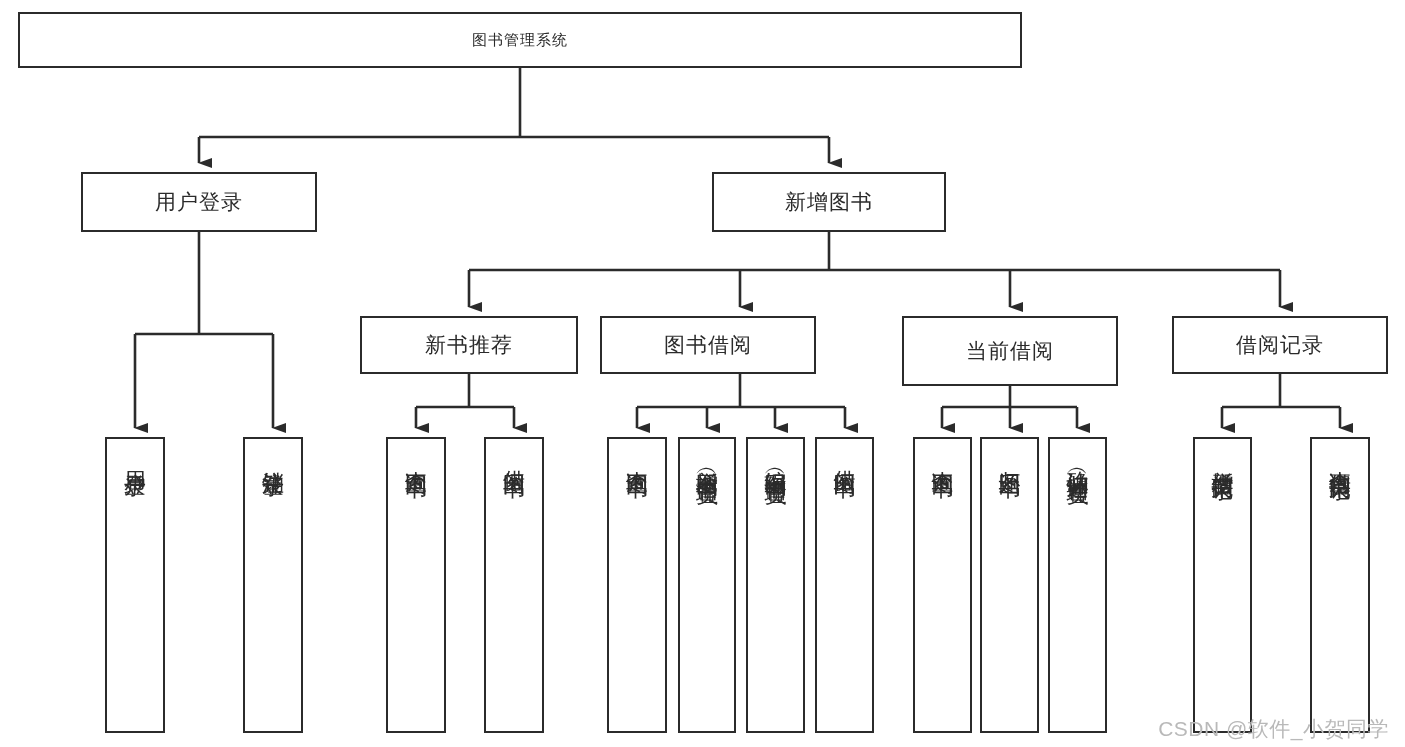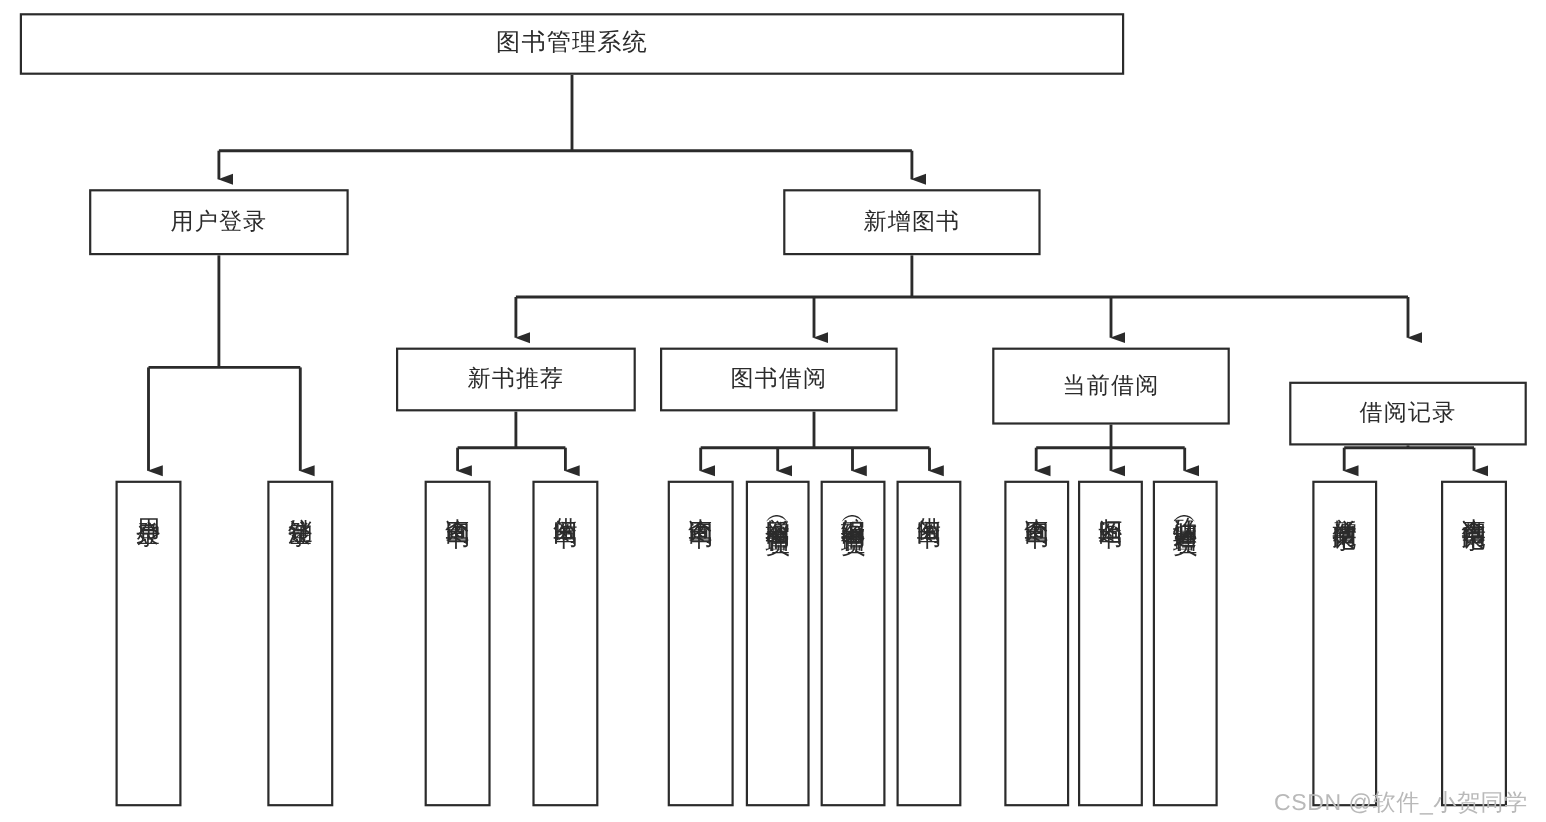--- a/index.html
+++ b/index.html
@@ -41,23 +41,22 @@
     text-align: center;
     line-height: 1.05;
     color: #2b2b2b;
   }
   .node.horizontal .node-label {
     font-size: 21px;
     letter-spacing: 1px;
     white-space: nowrap;
   }
   .node.root .node-label {
-    font-size: 22px;
+    font-size: 15px;
     letter-spacing: 1px;
-    font-family: Liberation Mono, monospace;
   }
   .node.leaf {
     align-items: flex-start;
     padding-top: 14px;
   }
   .node.leaf .node-label {
     writing-mode: vertical-rl;
     text-orientation: upright;
     font-size: 22px;
     line-height: 1.18;
@@ -148,21 +147,21 @@
 
   <div class="node horizontal" style="left: 360px; top: 316px; width: 218px; height: 58px;">
     <span class="node-label">新书推荐</span>
   </div>
   <div class="node horizontal" style="left: 600px; top: 316px; width: 216px; height: 58px;">
     <span class="node-label">图书借阅</span>
   </div>
   <div class="node horizontal" style="left: 902px; top: 316px; width: 216px; height: 70px;">
     <span class="node-label">当前借阅</span>
   </div>
-  <div class="node horizontal" style="left: 1172px; top: 316px; width: 216px; height: 58px; margin-top: 31px;">
+  <div class="node horizontal" style="left: 1172px; top: 316px; width: 216px; height: 58px;">
     <span class="node-label">借阅记录</span>
   </div>
 
   <div class="node leaf" style="left: 105px; top: 437px; width: 60px; height: 296px;">
     <span class="node-label">用户登录</span>
   </div>
   <div class="node leaf" style="left: 243px; top: 437px; width: 60px; height: 296px;">
     <span class="node-label">注销登录</span>
   </div>
   <div class="node leaf" style="left: 386px; top: 437px; width: 60px; height: 296px;">

